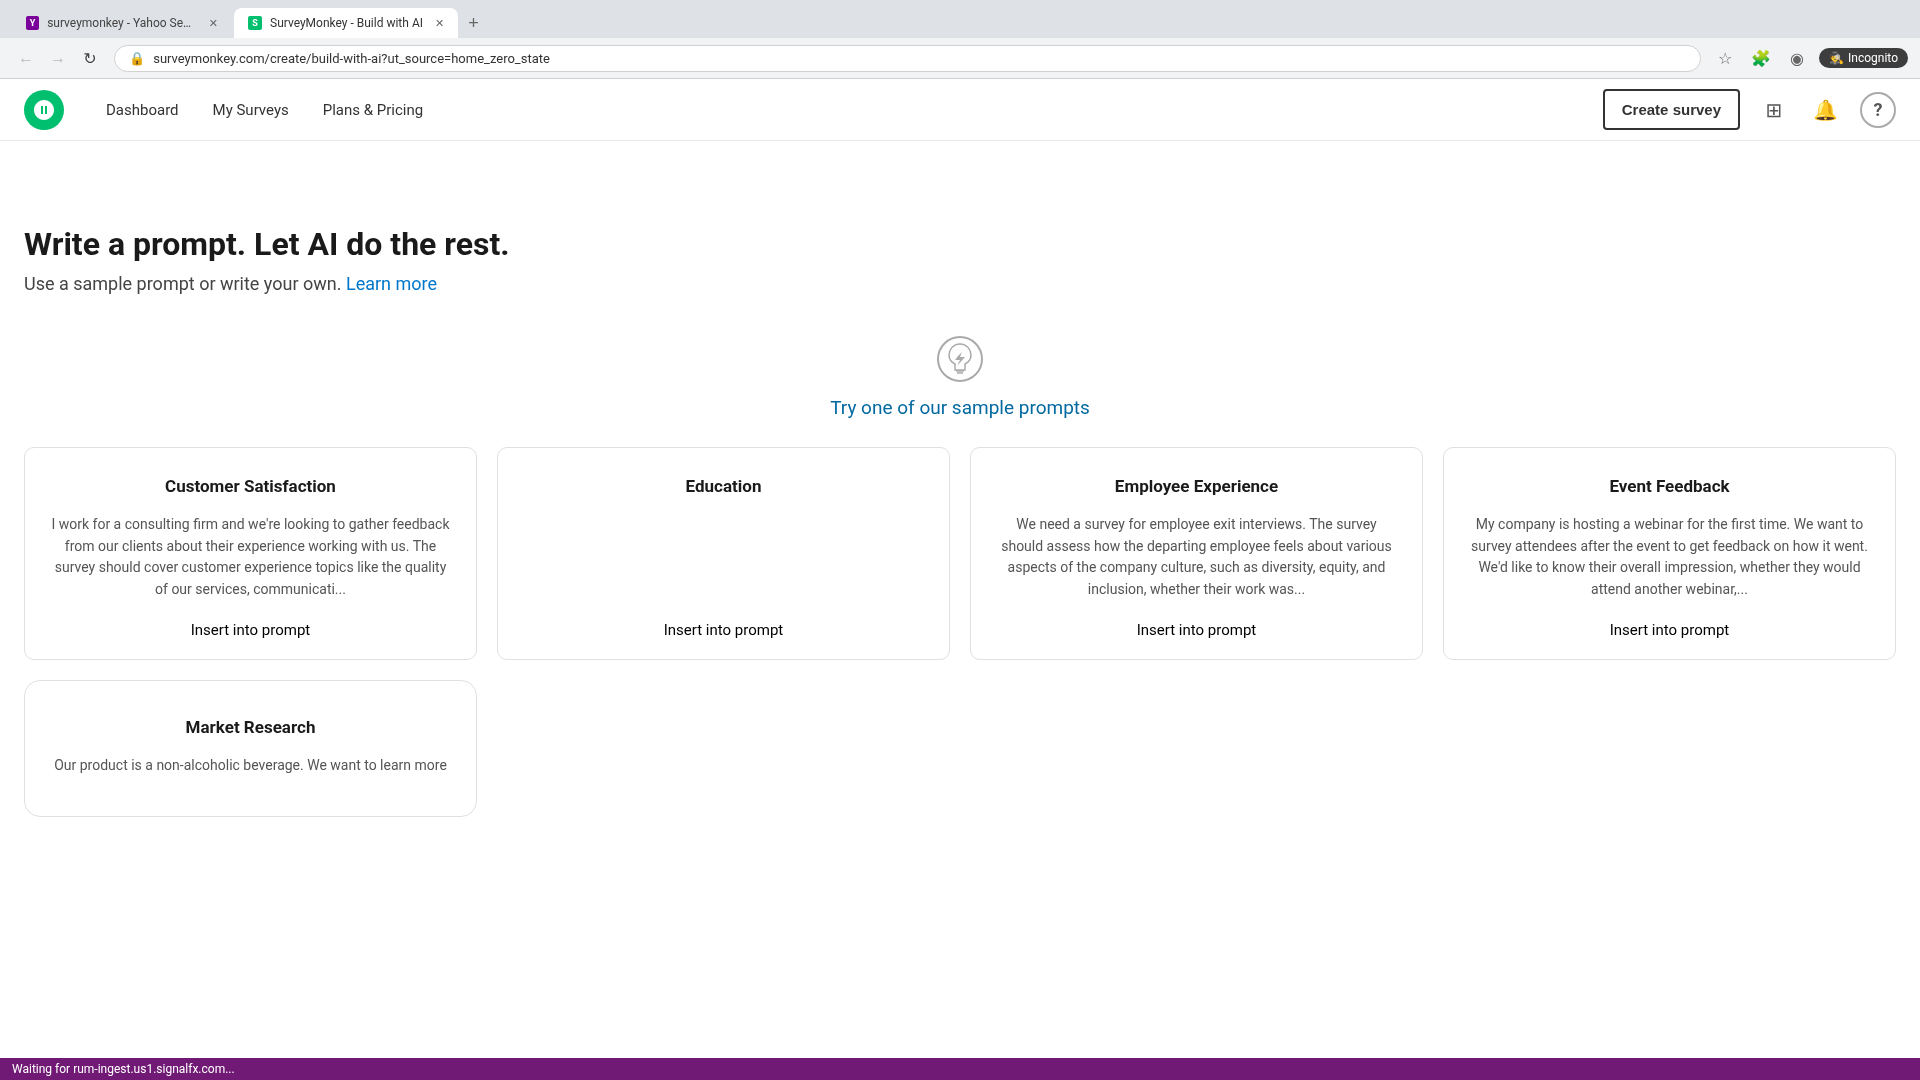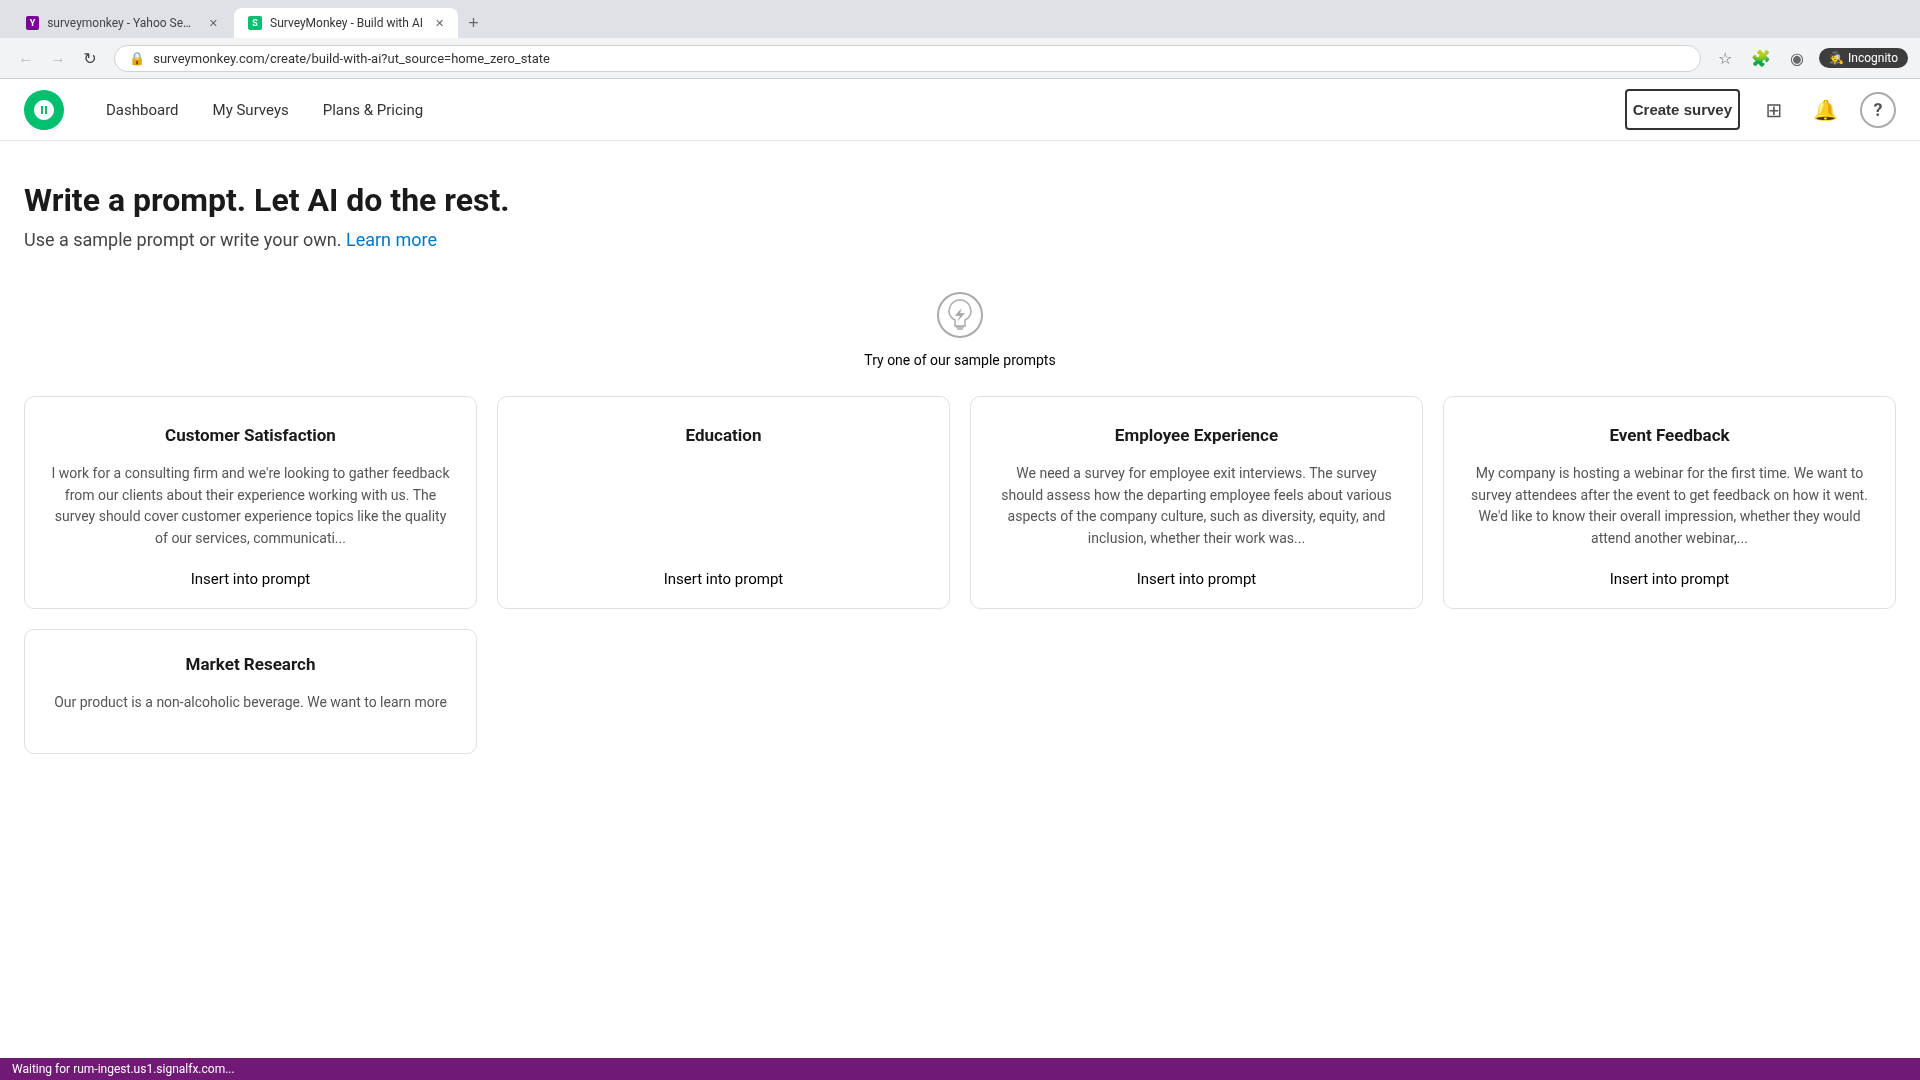--- a/index.html
+++ b/index.html
@@ -24,32 +24,32 @@
     .toolbar-icon { background: none; border: none; font-size: 16px; color: #666; cursor: pointer; width: 28px; height: 28px; display: flex; align-items: center; justify-content: center; border-radius: 50%; }
     .incognito-badge { display: flex; align-items: center; gap: 4px; background: #3d3d3d; color: #fff; padding: 3px 10px; border-radius: 14px; font-size: 12px; }
 
     
     .app-header { display: flex; align-items: center; padding: 0 24px; height: 62px; border-bottom: 1px solid #e8e8e8; background: #fff; }
     .app-logo { width: 40px; height: 40px; background: #00bf6f; border-radius: 50%; display: flex; align-items: center; justify-content: center; margin-right: 28px; cursor: pointer; }
     .app-logo svg { width: 24px; height: 24px; }
     .nav-links { display: flex; gap: 6px; }
     .nav-link { padding: 8px 14px; font-size: 15px; color: #333; text-decoration: none; cursor: pointer; border-radius: 4px; }
     .header-right { margin-left: auto; display: flex; align-items: center; gap: 16px; }
-    .create-survey-btn { background: #fff; border: 2px solid #333; padding: 10px 6px; border-radius: 4px; font-size: 15px; font-weight: 600; cursor: pointer; color: #333; }
+    .create-survey-btn { background: #fff; border: 2px solid #333; padding: 10px 17px; border-radius: 4px; font-size: 15px; font-weight: 600; cursor: pointer; color: #333; }
     .header-icon { font-size: 20px; color: #555; cursor: pointer; width: 36px; height: 36px; display: flex; align-items: center; justify-content: center; border-radius: 50%; }
 
     
     .main-content { padding: 40px 24px 40px; }
-    .page-title { font-size: 32px; font-weight: 700; color: #1a1a1a; margin-bottom: 10px; }
+    .page-title { font-size: 32px; font-weight: 700; color: #1a1a1a; margin-bottom: 10px; margin-top: 44px; }
     .page-subtitle { font-size: 18px; color: #444; margin-bottom: 40px; }
     .page-subtitle a { color: #0077cc; text-decoration: none; }
 
     
     .sample-prompts-header { display: flex; flex-direction: column; align-items: center; margin-bottom: 28px; }
-    .sample-prompts-label { font-size: 14px; color: #000000; }
+    .sample-prompts-label { font-size: 19px; color: #0369a1; }
 
     
     .cards-grid { display: grid; grid-template-columns: repeat(4, 1fr); gap: 20px; margin-bottom: 20px; }
     .prompt-card { border: 1px solid #e0e0e0; border-radius: 10px; padding: 28px 24px 20px; background: #fff; cursor: pointer; display: flex; flex-direction: column; align-items: center; text-align: center; }
     .card-title { font-size: 17px; font-weight: 700; color: #1a1a1a; margin-bottom: 18px; }
     .card-body { font-size: 14px; color: #555; line-height: 1.55; margin-bottom: 20px; flex: 1; }
     .insert-link { color: #000000; font-size: 15px; text-decoration: none; cursor: pointer; margin-top: auto; }
 
     
     .cards-grid-bottom { display: grid; grid-template-columns: repeat(4, 1fr); gap: 20px; }
@@ -169,21 +169,21 @@
     </div>
 
     <div class="prompt-card">
       <div class="card-title">Event Feedback</div>
       <div class="card-body">My company is hosting a webinar for the first time. We want to survey attendees after the event to get feedback on how it went. We'd like to know their overall impression, whether they would attend another webinar,...</div>
       <a class="insert-link">Insert into prompt</a>
     </div>
   </div>
 
   <div class="cards-grid-bottom">
-    <div class="prompt-card-partial" style="border:1px solid #e0e0e0; border-radius:10px; padding:24px 24px 20px;">
+    <div class="prompt-card-partial" style="border:1px solid #e0e0e0; border-radius:16px; padding:36px 24px 20px;">
       <div class="card-title">Market Research</div>
       <div class="card-body">Our product is a non-alcoholic beverage. We want to learn more</div>
     </div>
   </div>
 </div>
 
 <div class="status-bar">
   <span>Waiting for rum-ingest.us1.signalfx.com...</span>
 </div>
 

